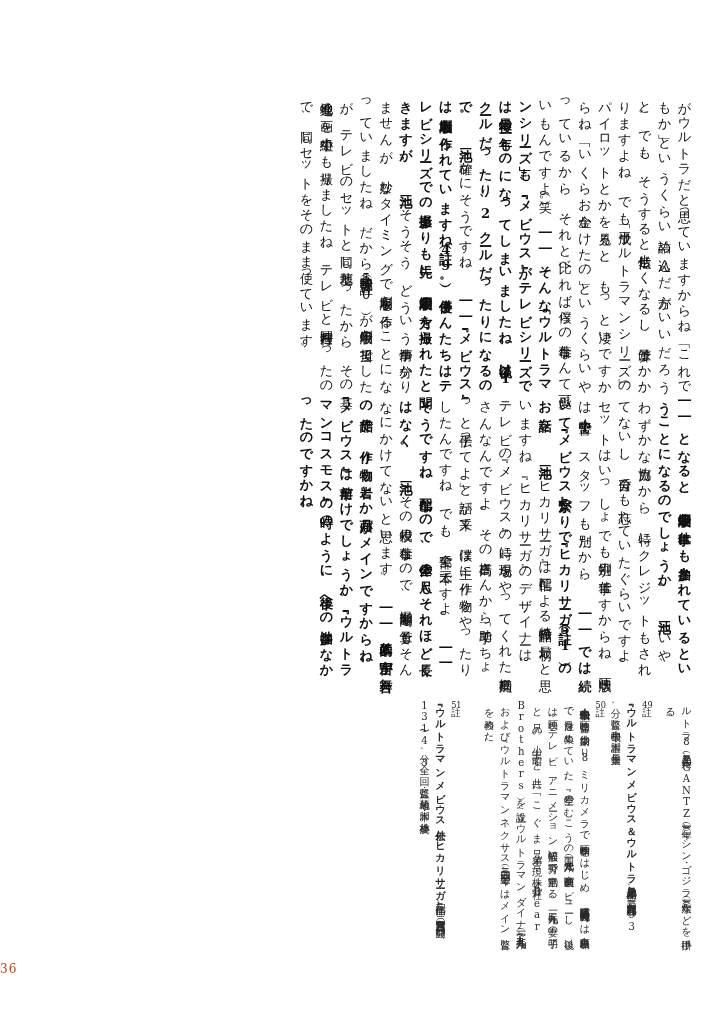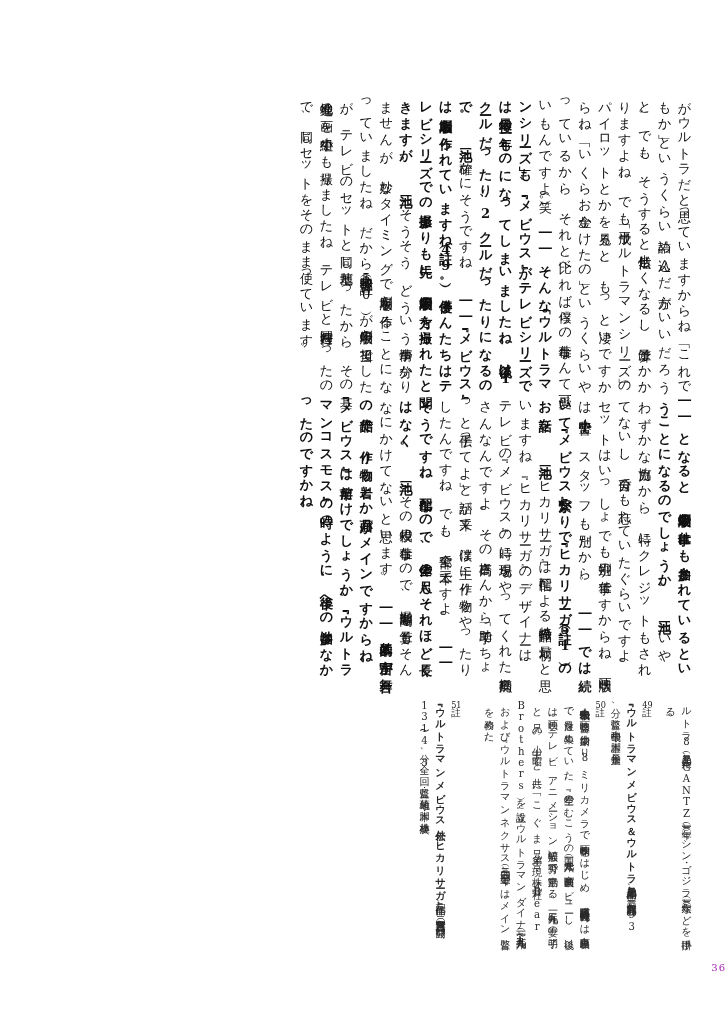--- a/index.html
+++ b/index.html
@@ -128,23 +128,23 @@
   #note-49 { margin-left: 0; }
   #note-50 { margin-left: 18px; }
   #note-51 { margin-left: 62px; }
 
   
   #page-number {
     position: absolute;
     left: 0;
     right: 0;
     top: 962px;
-    text-align: right;
-    font-size: 10px;
-    color: #a21caf;
+    text-align: left;
+    font-size: 12px;
+    color: #c2410c;
     letter-spacing: 1px;
     font-family: "DejaVu Serif", "Liberation Serif", serif;
   }
 </style>
 </head>
 <body>
 
 <div class="page">
 
   <div class="vblock body-block" id="main-block-top">

